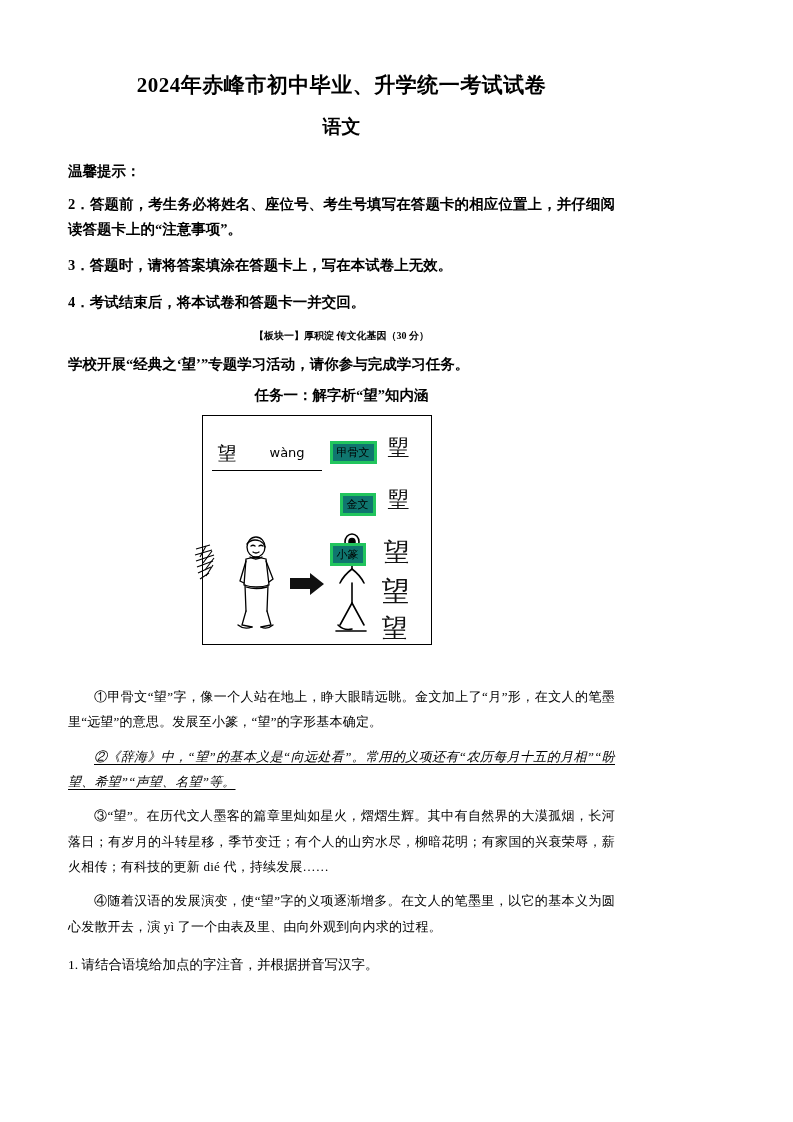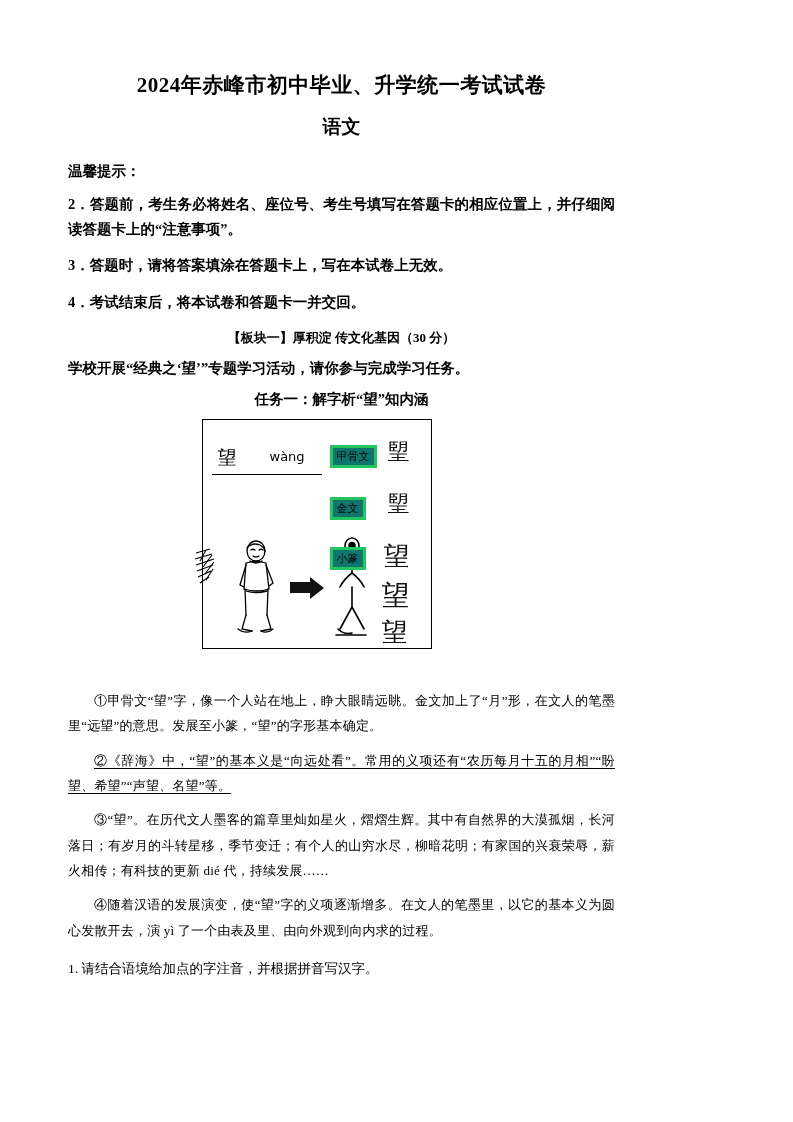--- a/index.html
+++ b/index.html
@@ -42,21 +42,21 @@
   }
   .notice-item {
     font-size: 14.5px;
     font-weight: bold;
     margin: 11px 0 0 0;
     line-height: 1.75;
     text-align: justify;
   }
   .section-head {
     text-align: center;
-    font-size: 13px;
+    font-size: 10px;
     font-weight: bold;
     margin: 14px 0 0 0;
   }
   .lead-line {
     font-size: 14.5px;
     font-weight: bold;
     margin: 12px 0 4px 0;
   }
   .task-line {
     font-size: 14.5px;
@@ -109,21 +109,21 @@
   .fig-label {
     position: absolute;
     font-size: 11px;
     border: 3px solid #22c55e;
     padding: 1px 4px;
     background: #0f766e;
     font-family: "DejaVu Sans", sans-serif;
     white-space: nowrap;
   }
   .lbl-oracle { left: 138px; top: 26px; }
-  .lbl-bronze { left: 138px; top: 78px; }
+  .lbl-bronze { left: 148px; top: 78px; }
   .lbl-seal   { left: 138px; top: 128px; }
 
   .glyph {
     position: absolute;
     font-family: "DejaVu Serif", serif;
     color: #111;
   }
   .g1 { left: 196px; top: 18px; font-size: 22px; }
   .g2 { left: 196px; top: 70px; font-size: 22px; }
   .g3 { left: 192px; top: 120px; font-size: 26px; }
@@ -164,20 +164,21 @@
     font-size: 13px;
     line-height: 1.95;
     margin: 9px 0 0 0;
     text-align: justify;
     text-indent: 26px;
     letter-spacing: 0.2px;
   }
   .para.u {
     text-decoration: underline;
     text-underline-offset: 3px;
+    font-style: italic;
   }
   .q-line {
     font-size: 13.5px;
     margin: 14px 0 0 0;
     line-height: 1.8;
   }
 </style>
 </head>
 <body>
 

